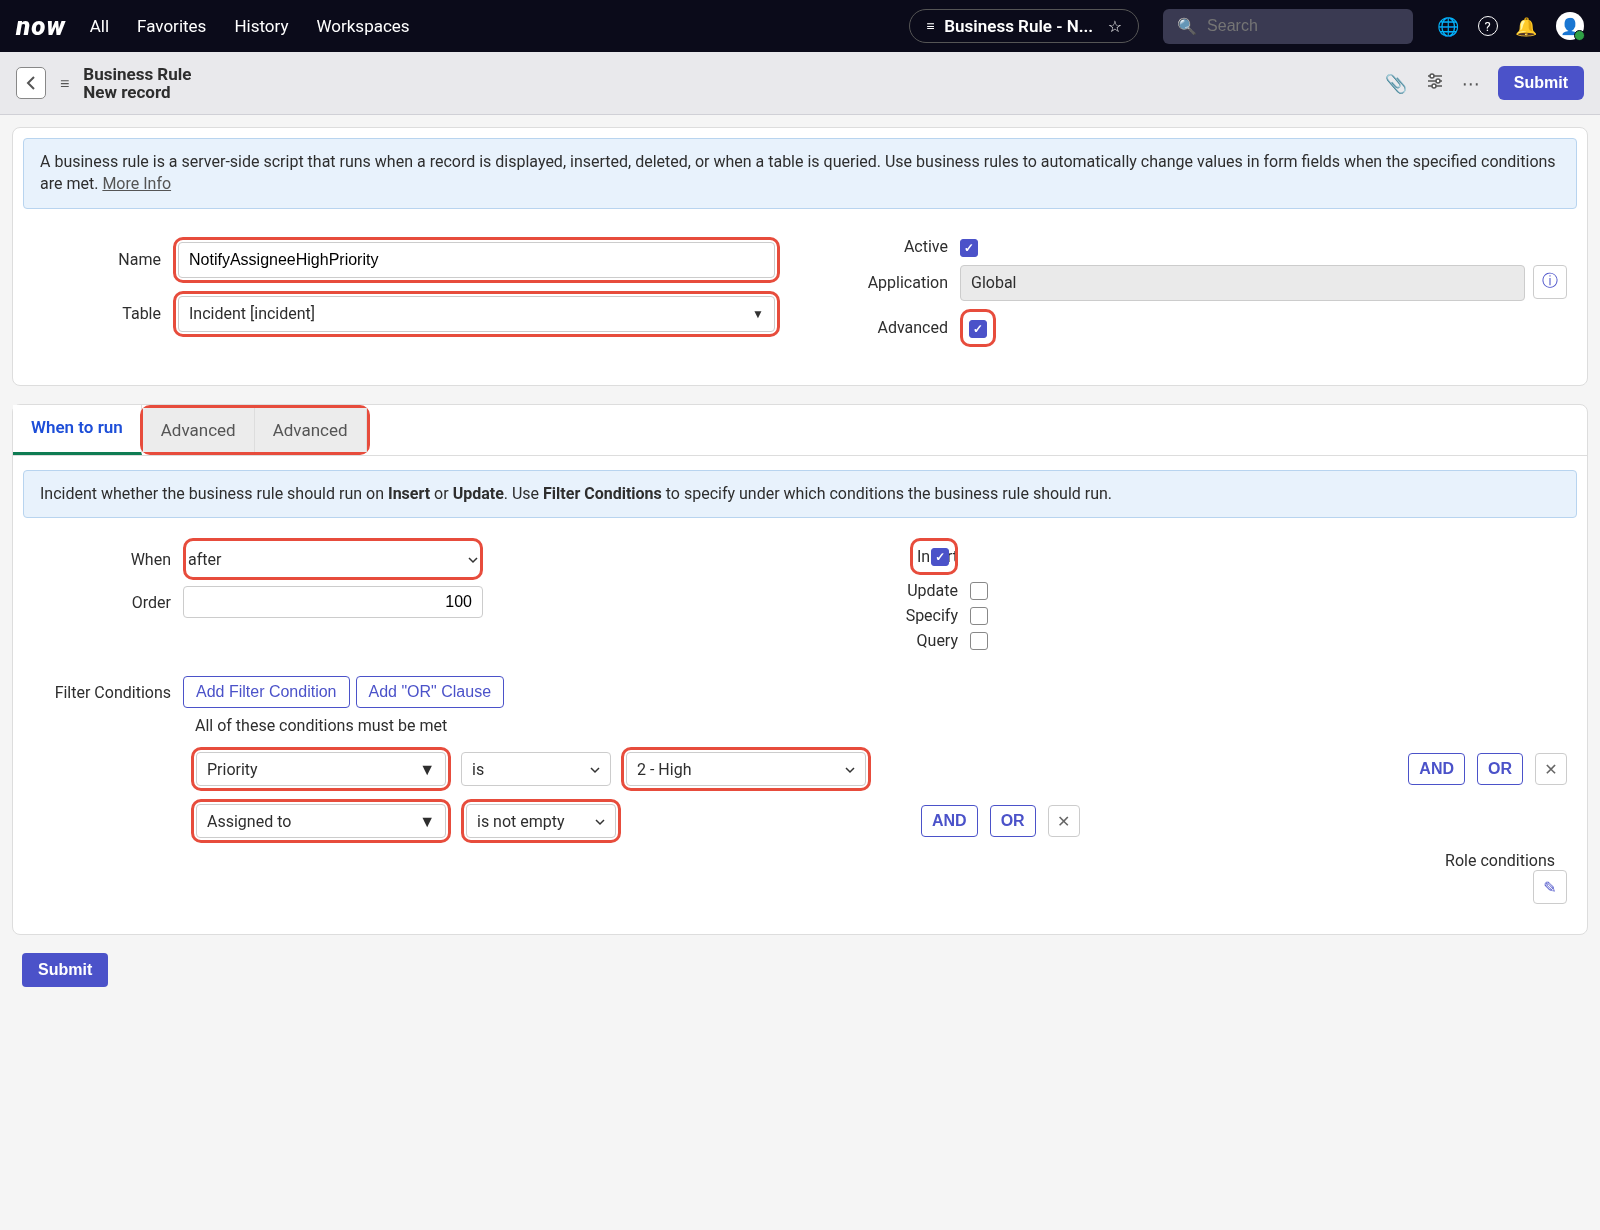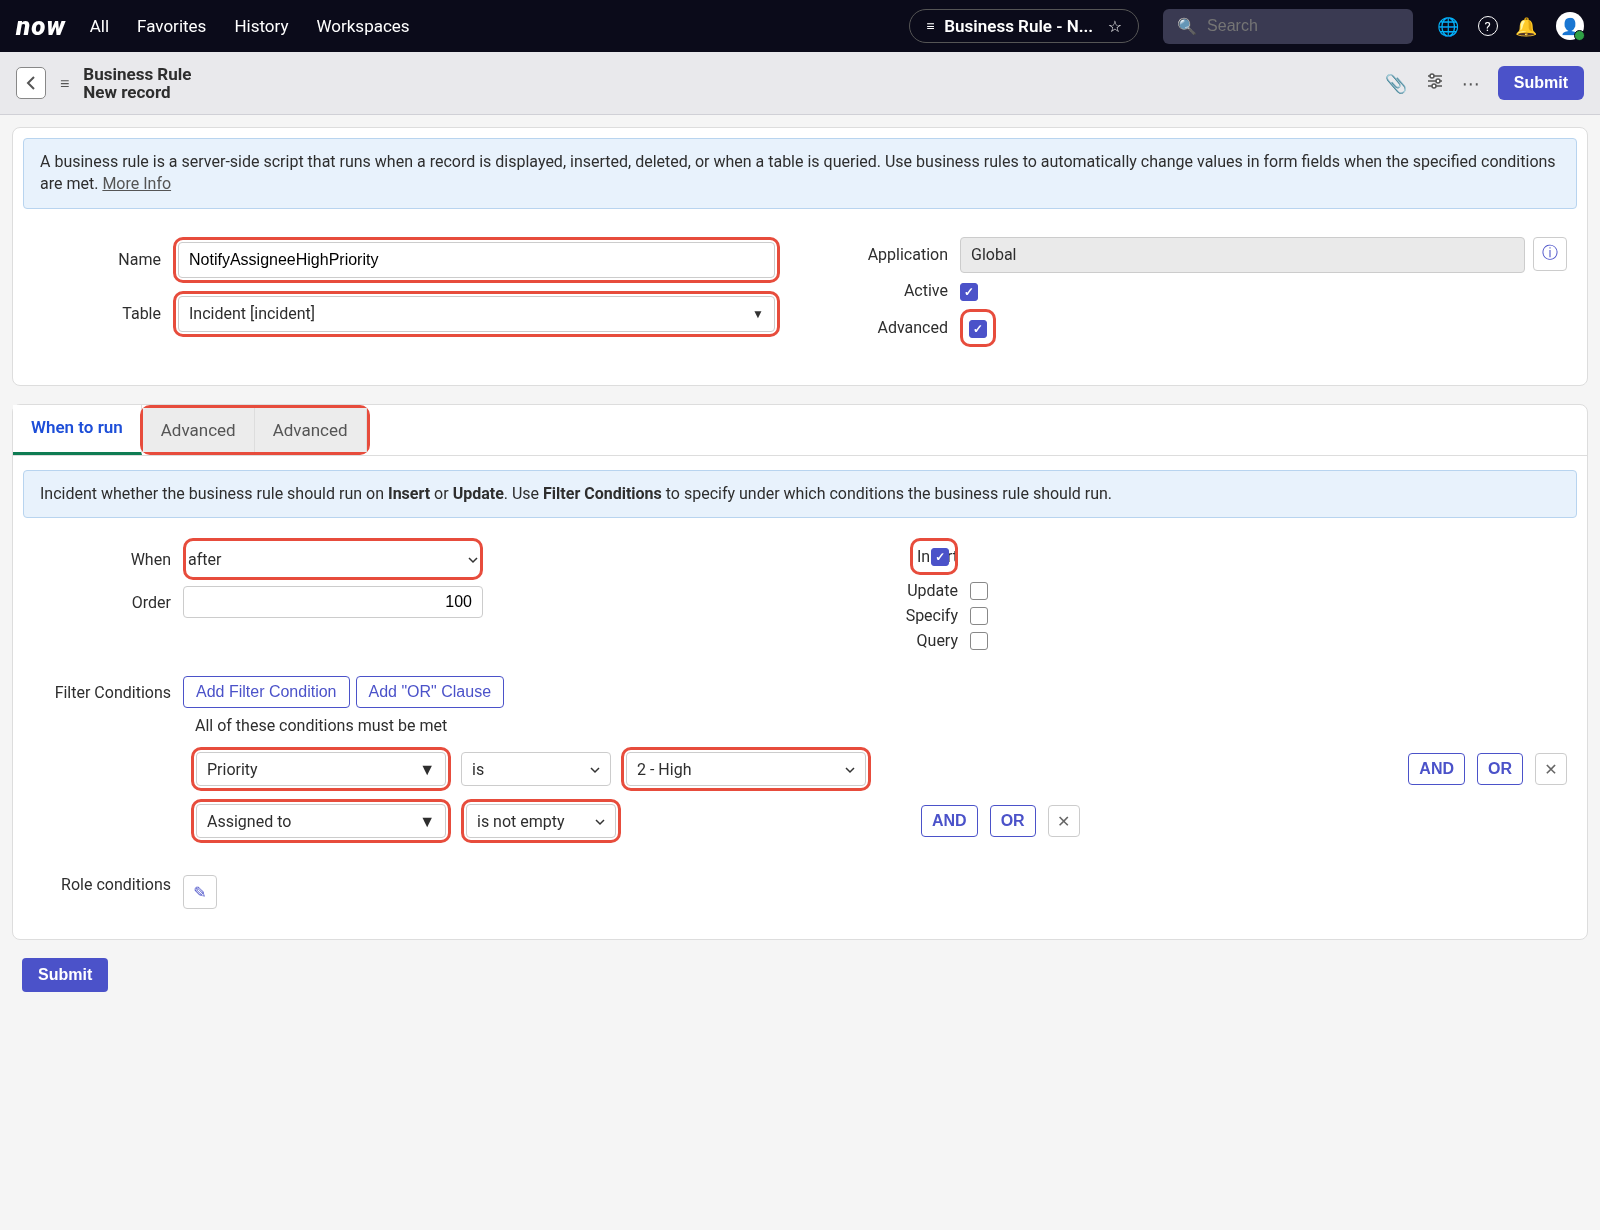--- a/index.html
+++ b/index.html
@@ -81,21 +81,21 @@
 
 .cond-row { display: flex; align-items: center; margin: 8px 0 8px 158px; gap: 10px; }
 .cond-row .sel { display: flex; align-items: center; justify-content: space-between; border: 1px solid #ccc; border-radius: 4px; padding: 0 10px; height: 34px; background: #fff; cursor: pointer; }
 .cond-row .sel.w-field { width: 250px; }
 .cond-row .sel.w-op { width: 150px; }
 .cond-row .sel.w-val { width: 240px; }
 .cond-row .ops { margin-left: auto; display: flex; gap: 6px; }
 .cond-row .ops .btn-outline { padding: 4px 10px; font-weight: 600; }
 .cond-row .ops .btn-x { border: 1px solid #ccc; color: #666; width: 32px; height: 32px; display: flex; align-items: center; justify-content: center; border-radius: 4px; cursor: pointer; background: #fff; }
 
-.role-row { display: flex; align-items: flex-start; margin-top: 32px; }
+.role-row { display: flex; align-items: flex-end; margin-top: 8px; flex-direction: column; }
 .role-row .label { width: 150px; text-align: right; padding-right: 12px; }
 .role-row .edit-box { width: 34px; height: 34px; border: 1px solid #ccc; border-radius: 4px; display: flex; align-items: center; justify-content: center; color: #4b52c9; cursor: pointer; }
 
 .bottom-submit { margin: 12px 0 18px 10px; }
 .bottom-submit button { background: #4b52c9; color: #fff; border: none; border-radius: 4px; padding: 8px 16px; font-weight: 700; font-size: 16px; cursor: pointer; }
 
 .caret-svg { width: 10px; height: 10px; }
 </style>
 </head>
 <body>
@@ -177,29 +177,29 @@
             <div class="select-like">
               <span>Incident [incident]</span>
               <span class="caret">▼</span>
             </div>
           </div>
         </div>
       </div>
 
       <div class="form-col">
         <div class="form-row">
+          <div class="label">Active</div>
+          <div class="field"><span class="checkbox checked"></span></div>
+        </div>
+        <div class="form-row">
           <div class="label">Application</div>
           <div class="field" style="display:flex;">
             <div class="text-readonly" style="flex:1;">Global</div>
             <div class="info-icon-box">ⓘ</div>
           </div>
-        </div>
-        <div class="form-row">
-          <div class="label">Active</div>
-          <div class="field"><span class="checkbox checked"></span></div>
         </div>
         <div class="form-row">
           <div class="label">Advanced</div>
           <div class="field">
             <span class="hl hl-pad" style="display:inline-block;">
               <span class="checkbox checked"></span>
             </span>
           </div>
         </div>
       </div>

